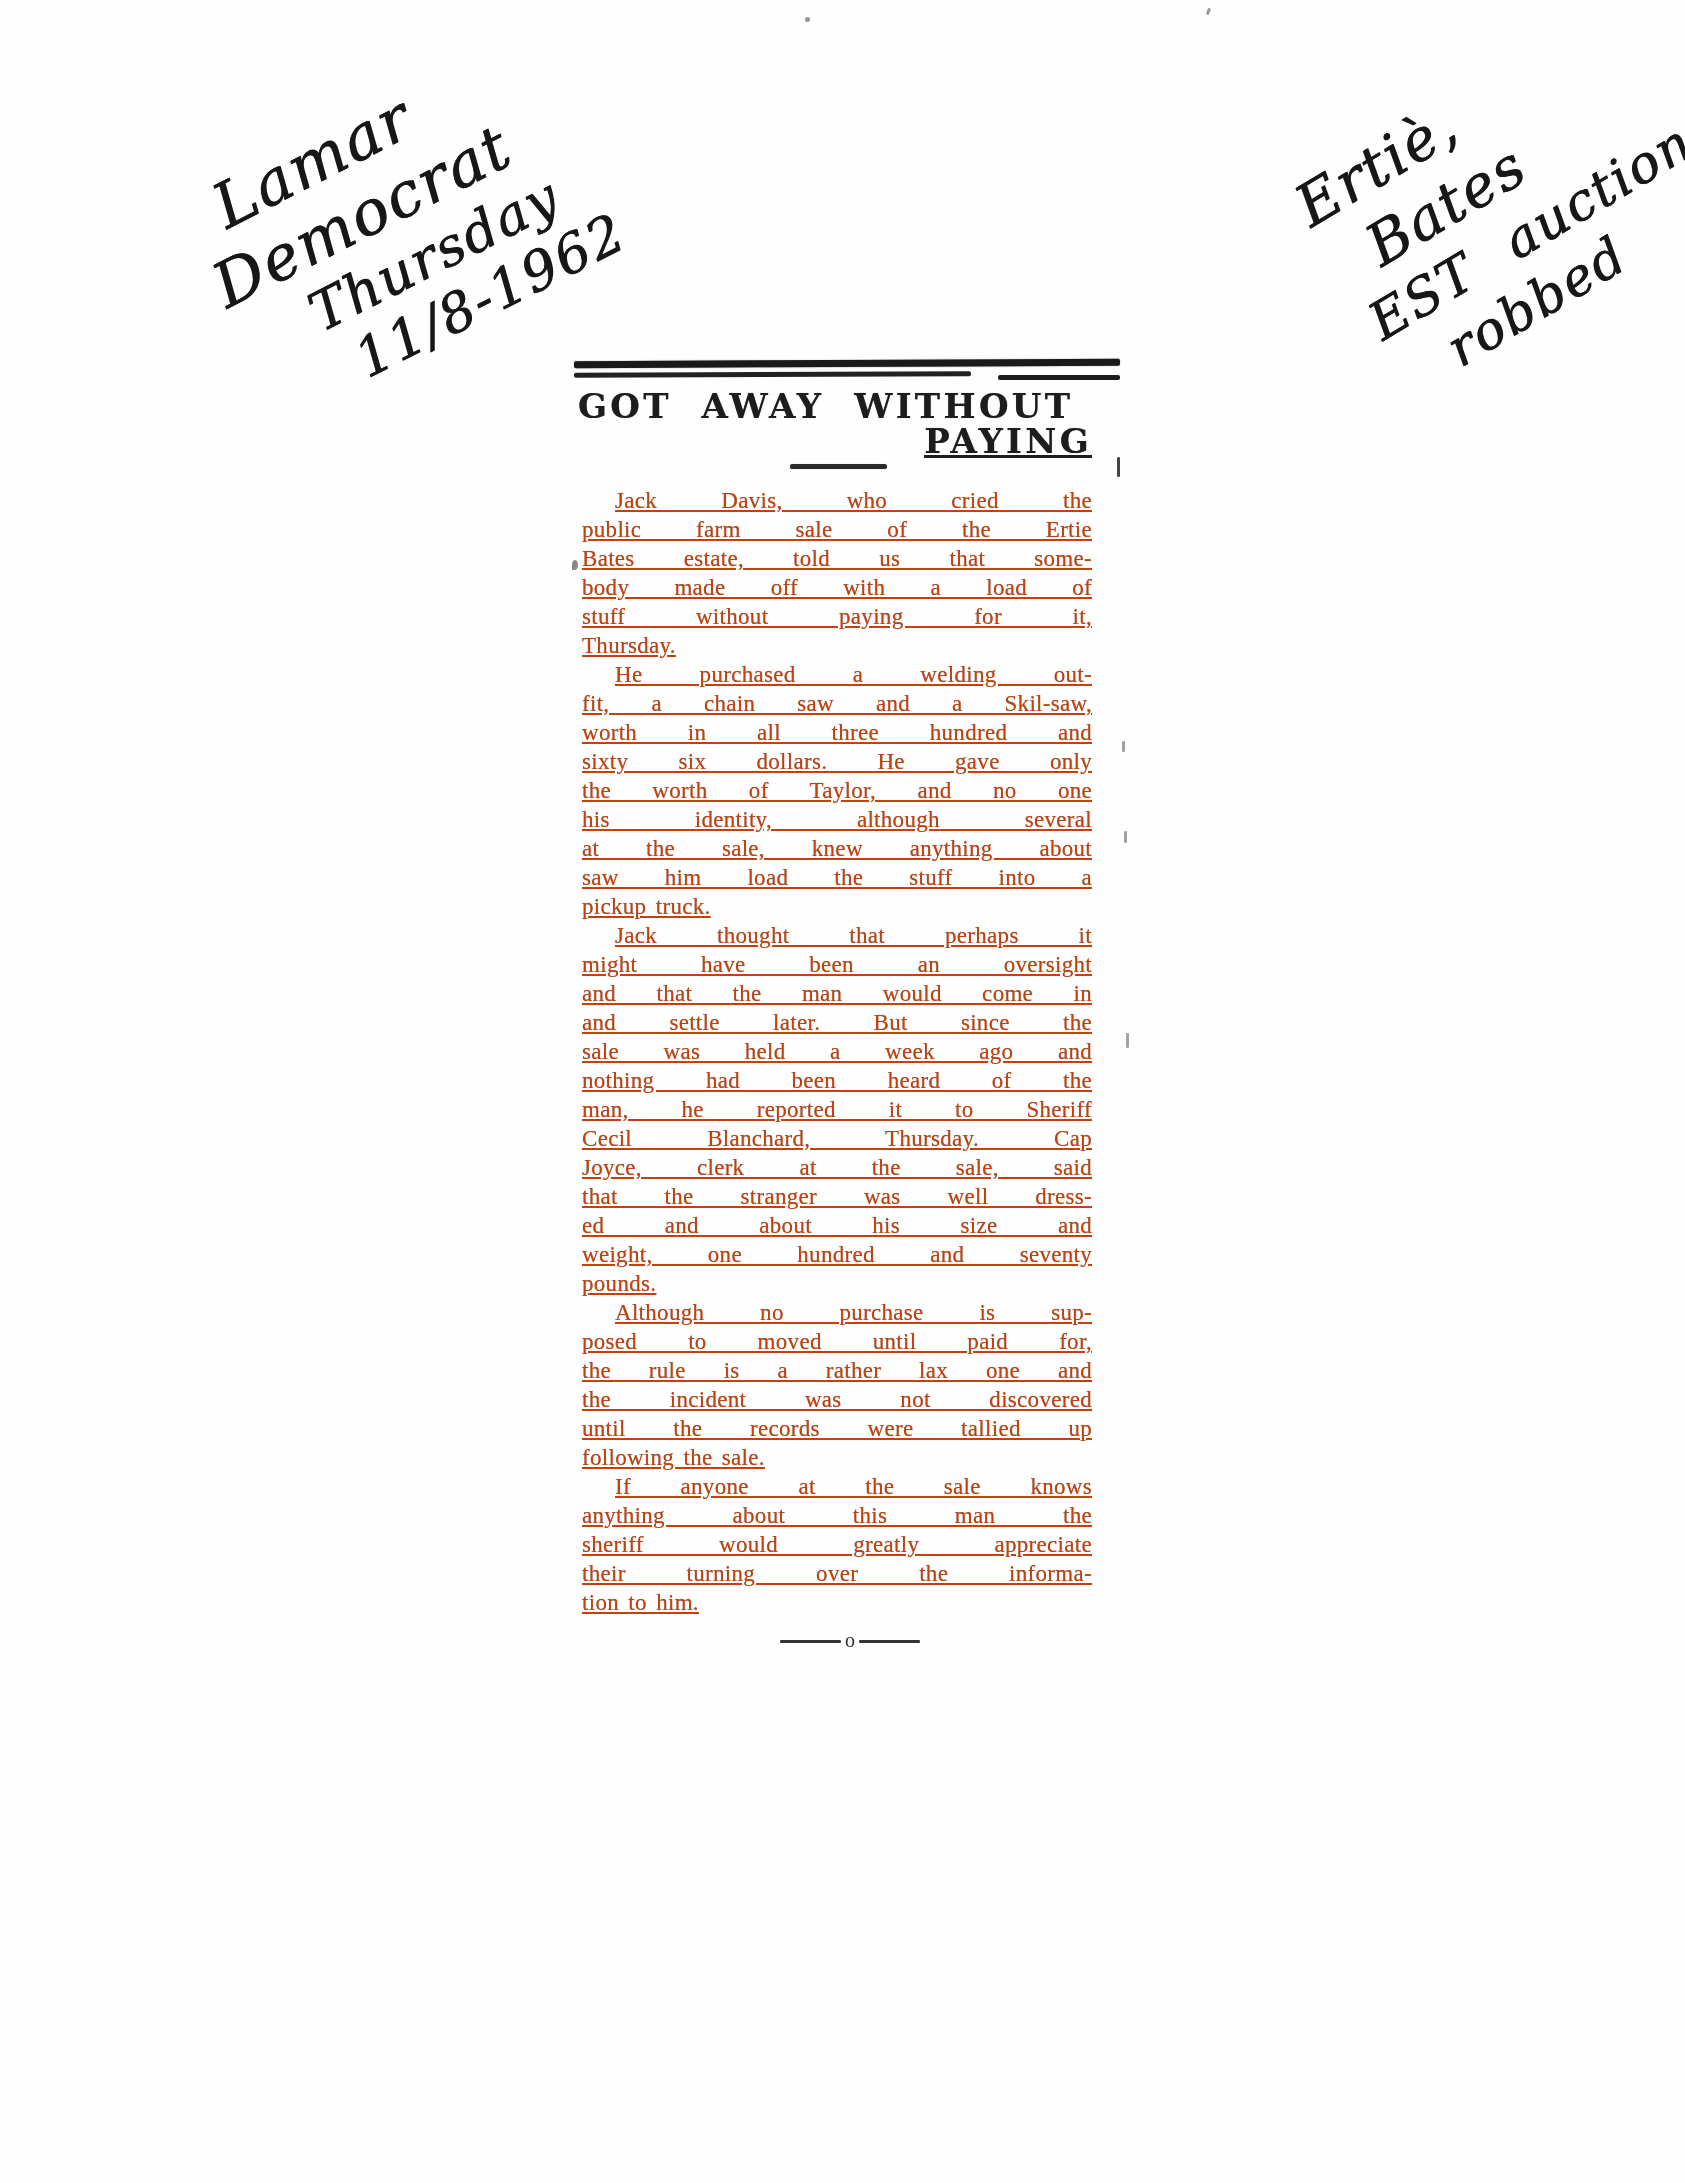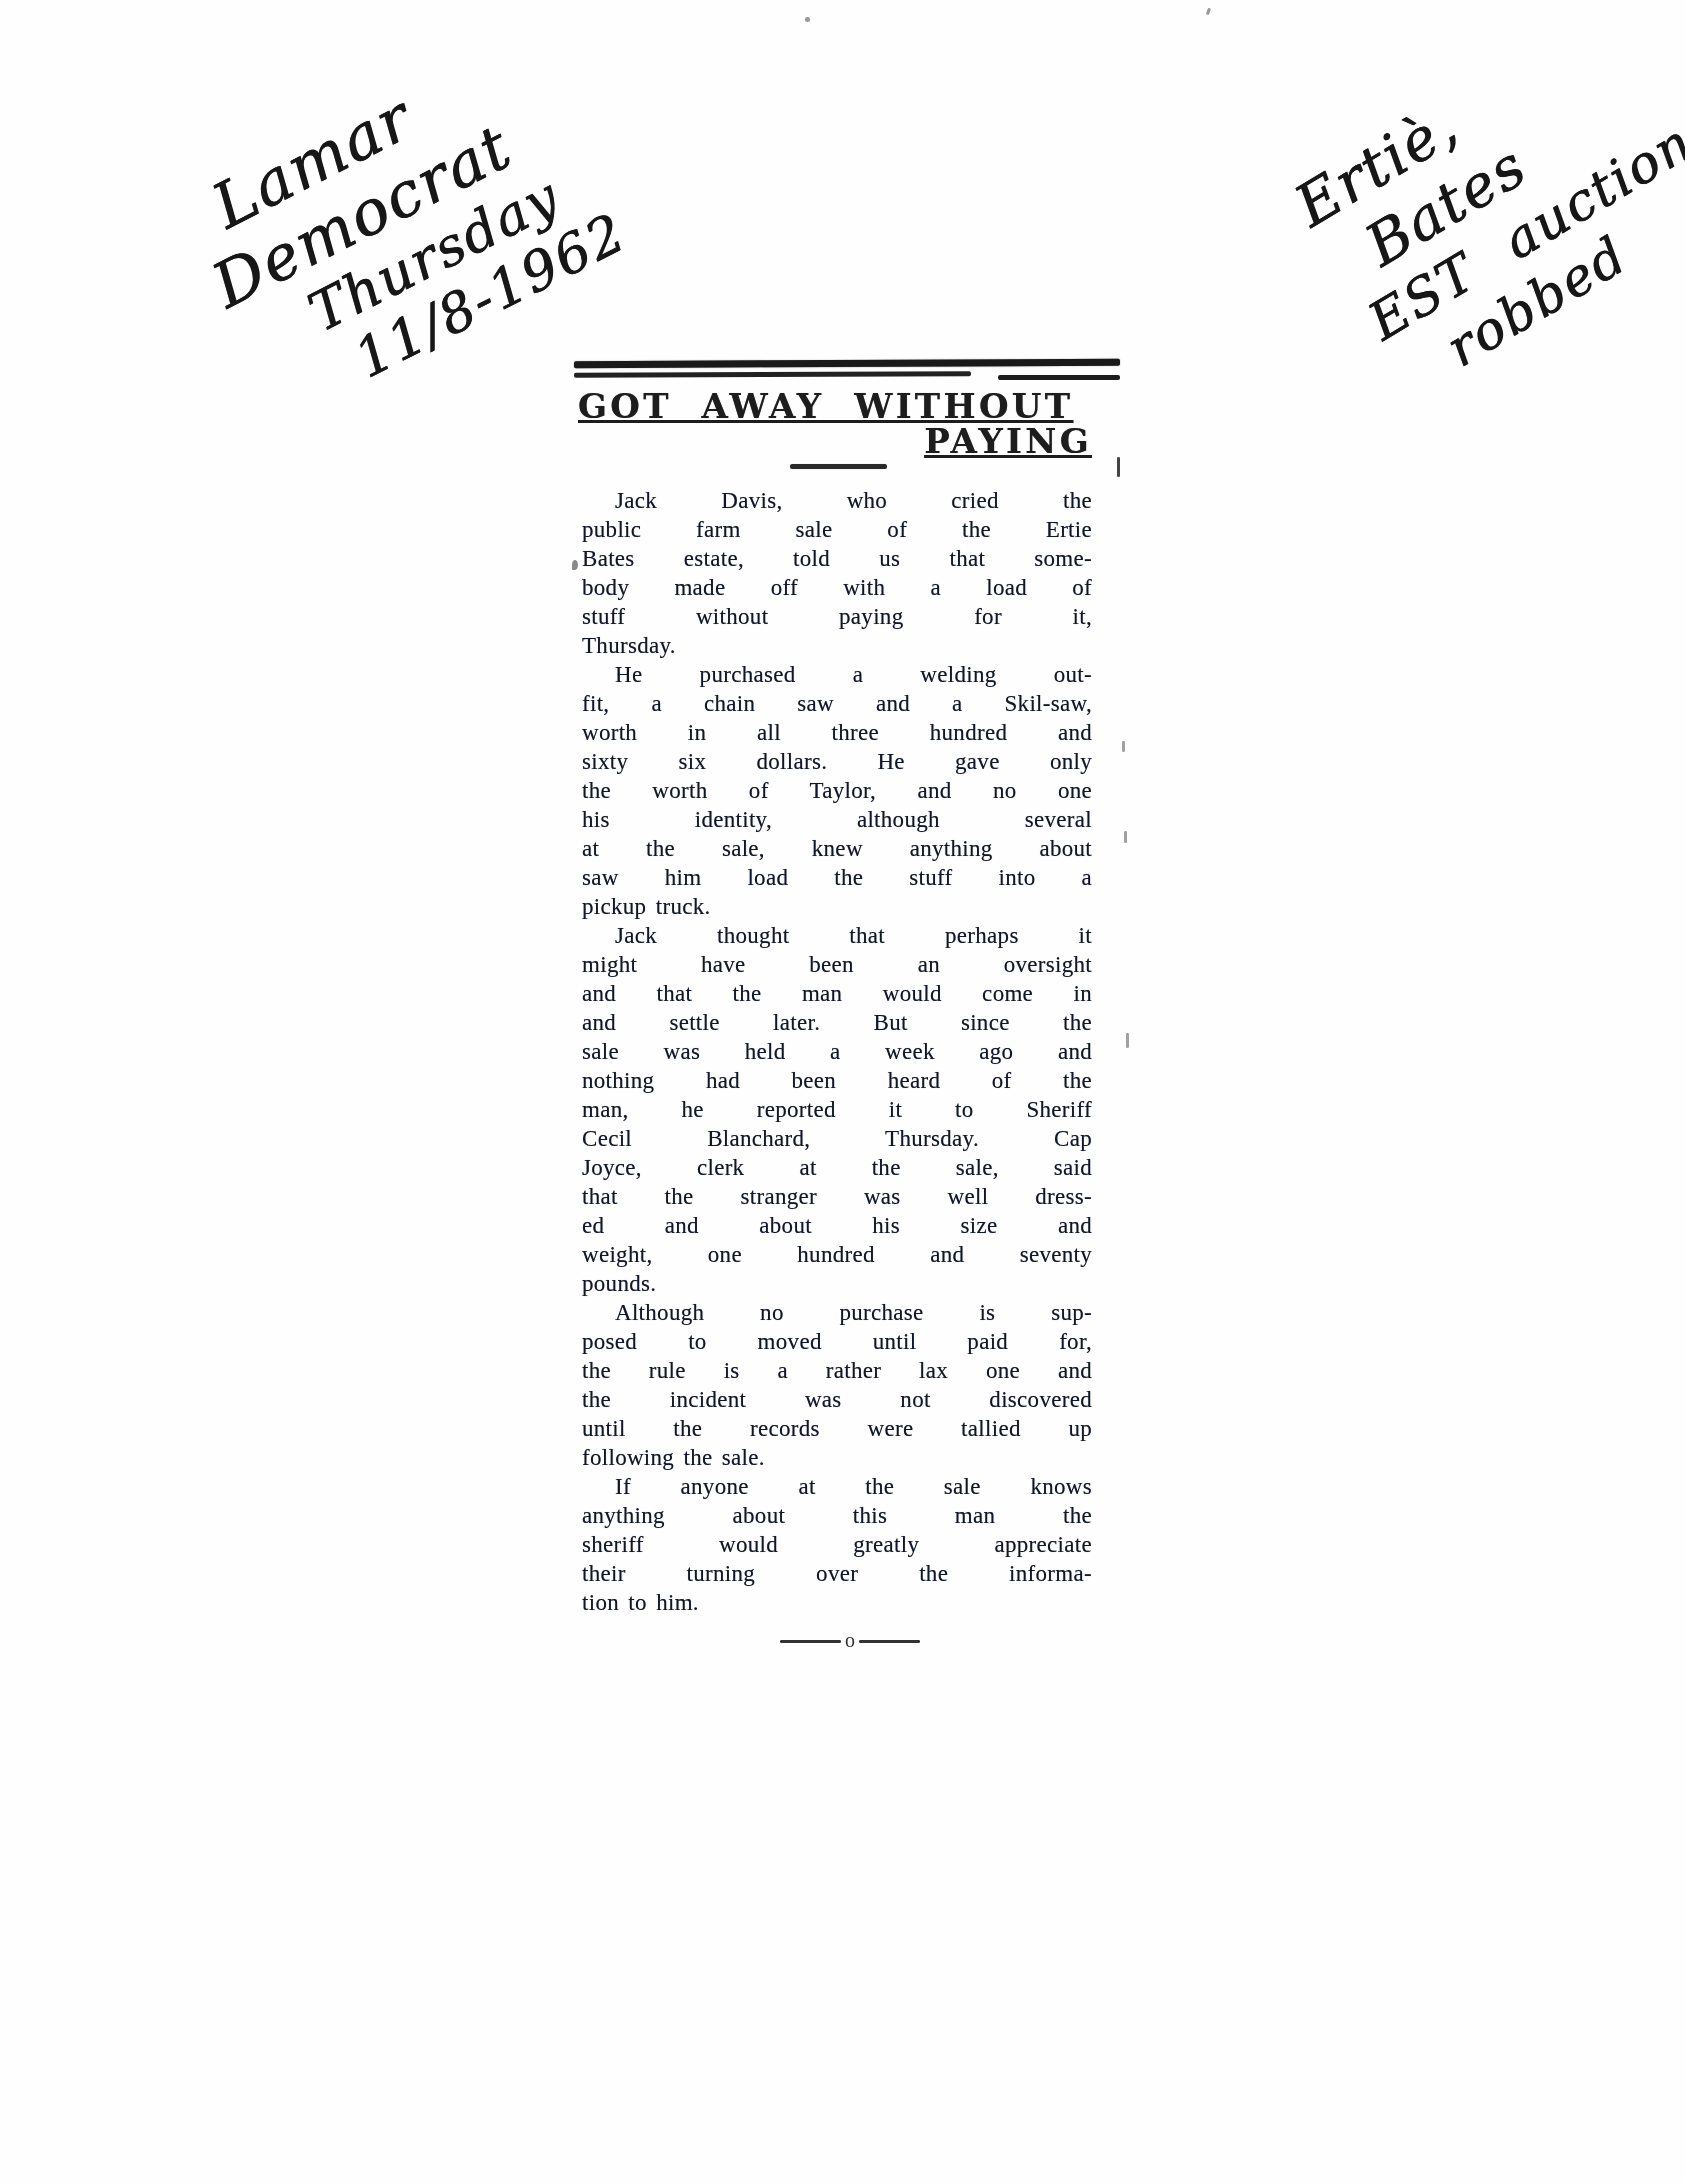--- a/index.html
+++ b/index.html
@@ -39,31 +39,32 @@
   }
   .rule-top-c{
     position:absolute; left:998px; top:375px; width:122px; height:5.3px;
     background:#1d1d1d; border-radius:2px;
   }
   .hl{
     position:absolute; font-family:"DejaVu Serif", serif; font-weight:bold;
     color:#1d1d1d; font-size:34px; letter-spacing:3.3px; word-spacing:14.6px;
     text-shadow:0 0 0.7px rgba(0,0,0,.55); white-space:nowrap;
   }
-  .hl1{ left:578px; top:386px;text-decoration:underline; }
+  .hl1{ left:578px; top:386px; }
   .hl2{ left:582px; top:421px; width:510px; text-align:right;text-decoration:underline; }
   .hl-divider{
     position:absolute; left:790px; top:464px; width:97px; height:5.3px;
     background:#2a2a2a; border-radius:2.6px; box-shadow:0 0 0.7px rgba(0,0,0,.5);
   }
   .body{
     position:absolute; left:582px; top:486px; width:510px;
-    font-size:23px; line-height:29px; color:#0f172a;
+    font-size:23px; line-height:29px; color:#c2410c;
     letter-spacing:0.3px; word-spacing:3.3px;
     text-shadow:0 0 0.7px rgba(20,20,20,.45);
+    text-decoration:underline;
   }
   .ln{ text-align:justify; text-align-last:justify; }
   .ln.first{ text-indent:33px; }
   .ln.last{ text-align-last:left; }
   .endmark{
     position:absolute; left:775px; top:1628px; width:150px; height:26.5px;
     display:flex; align-items:center; justify-content:center; gap:4px;
     color:#2f2f2f;
   }
   .em-line{ display:block; width:61px; height:2.6px; background:#333; border-radius:1.3px; }

